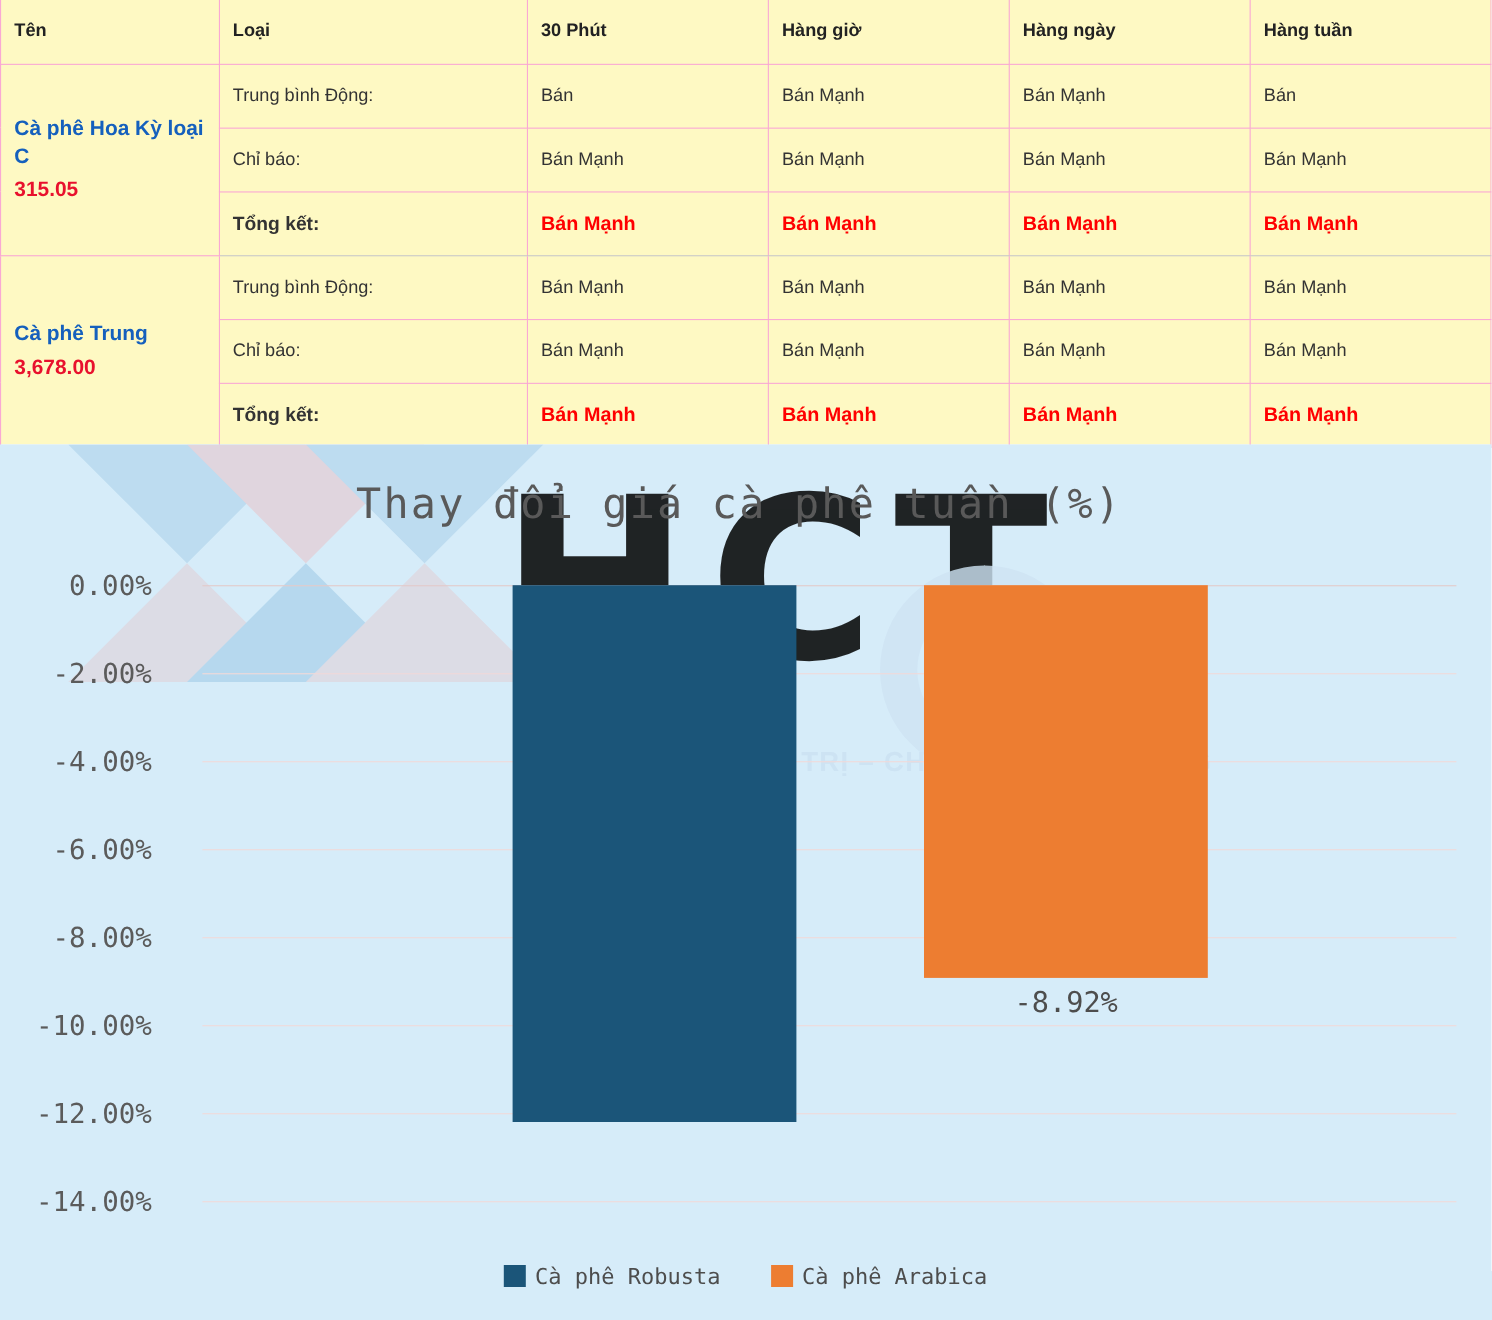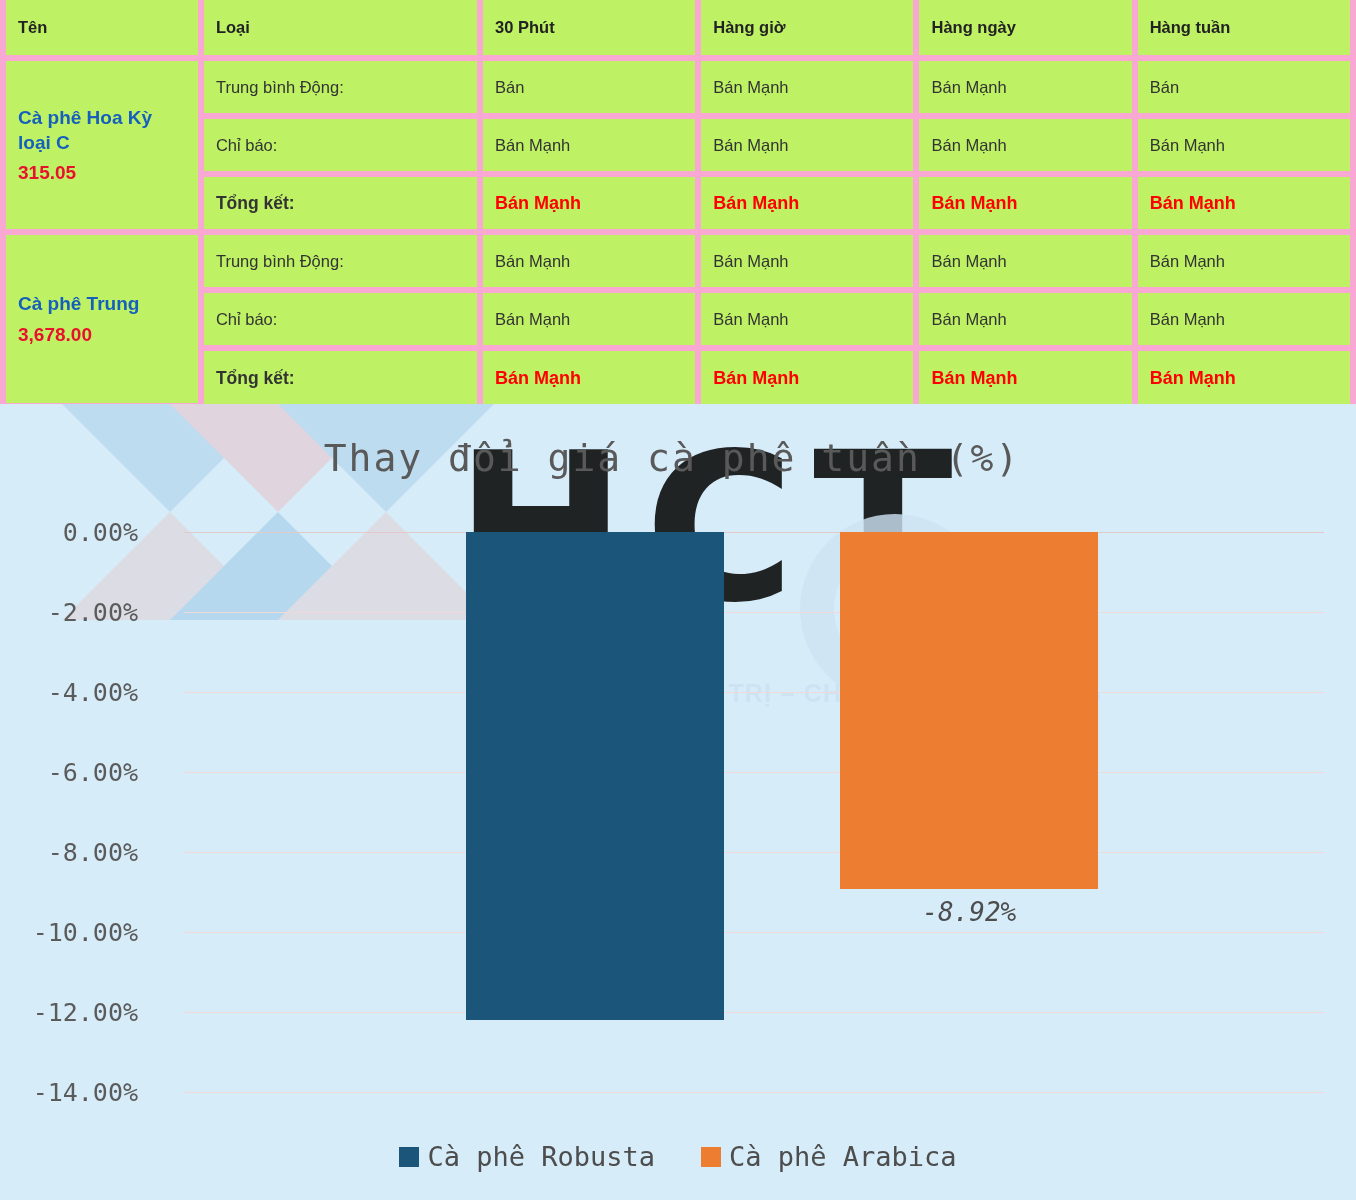--- a/index.html
+++ b/index.html
@@ -6,28 +6,28 @@
   html, body {
     width: 1356px;
     height: 1200px;
     font-family: "Liberation Sans", sans-serif;
     background: #ffffff;
     overflow: hidden;
   }
   #page { position: relative; width: 1356px; height: 1200px; }
 
   
-  .table-wrap { width: 1356px; height: 404px; background: #bef264; }
+  .table-wrap { width: 1356px; height: 404px; background: #fef9c3; }
   table.signals {
     width: 100%;
     border-collapse: collapse;
     table-layout: fixed;
   }
   table.signals td, table.signals th {
-    border: 6px solid #f9a8d4;
+    border: 1px solid #f9a8d4;
     vertical-align: middle;
     padding: 0 12px;
     font-size: 16.5px;
     color: #333;
     font-weight: normal;
     text-align: left;
     height: 58px;
   }
   table.signals thead th {
     height: 58px;
@@ -170,37 +170,36 @@
     position: absolute;
     bottom: auto;
   }
   .bar-label {
     position: absolute;
     font-size: 26px;
     color: #4d4d4d;
     font-family: "DejaVu Sans Mono", monospace;
     text-align: center;
     white-space: nowrap;
-    font-style: italic;
   }
 
   .legend {
     position: absolute;
     left: 0; right: 0;
     bottom: 28px;
     display: flex;
     justify-content: center;
     align-items: center;
     gap: 46px;
     z-index: 5;
   }
   .legend-item { display: flex; align-items: center; gap: 8px; }
   .legend-swatch { width: 20px; height: 20px; }
   .legend-text {
-    font-size: 27px;
+    font-size: 20px;
     color: #4d4d4d;
     font-family: "DejaVu Sans Mono", monospace;
   }
 </style>
 </head>
 <body>
 
 <div id="page">
 
   <div class="table-wrap">

